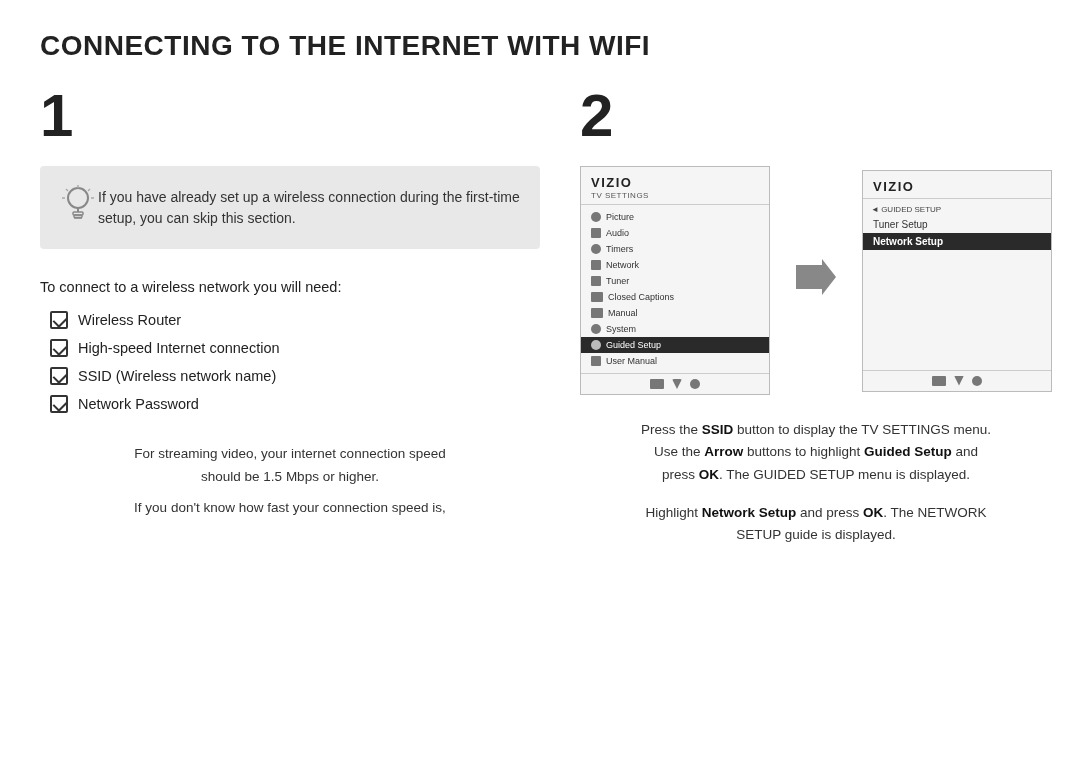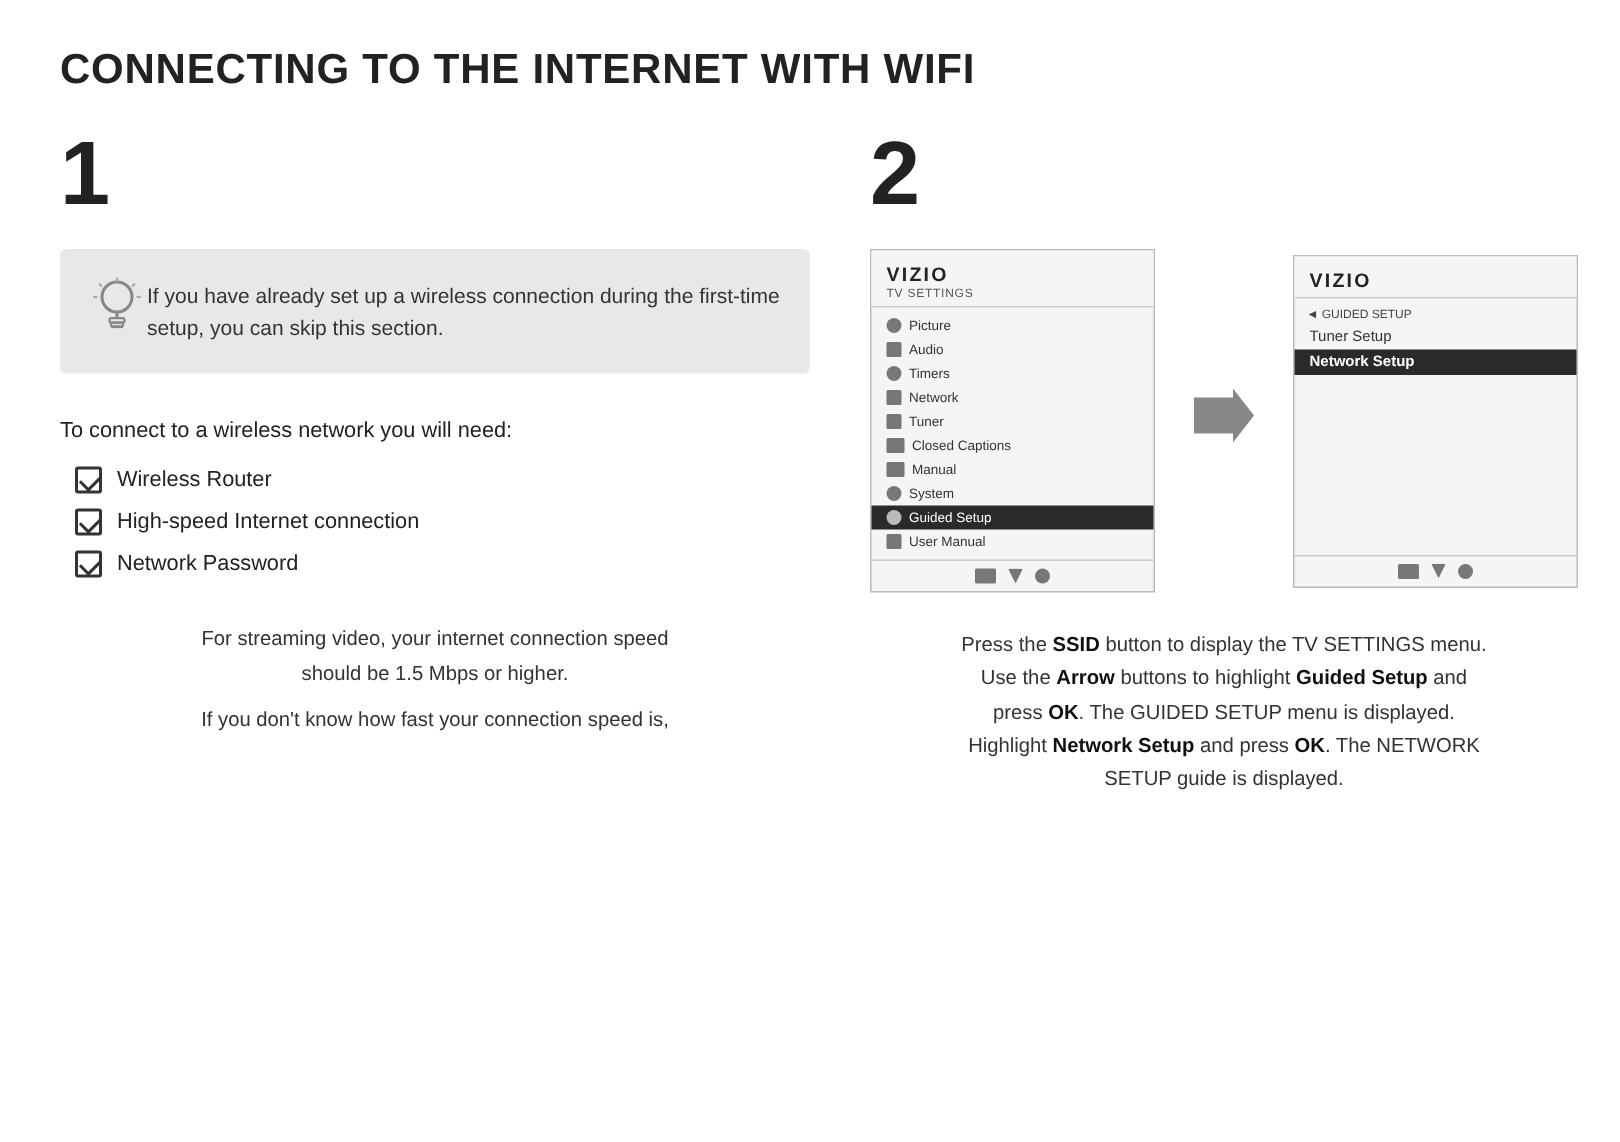--- a/index.html
+++ b/index.html
@@ -283,20 +283,24 @@
       <li>
         <span class="check-icon"></span>
         <span>Wireless Router</span>
       </li>
       <li>
         <span class="check-icon"></span>
         <span>High-speed Internet connection</span>
       </li>
       <li>
         <span class="check-icon"></span>
+        <span>SSID (Wireless network name)</span>
+      </li>
+      <li>
+        <span class="check-icon"></span>
         <span>Network Password</span>
       </li>
     </ul>
 
     <div class="speed-note">
       <p>
         <span>For streaming video, your internet connection speed</span><br>
         <span>should be 1.5 Mbps or higher.</span>
       </p>
       <p style="margin-top:8px;">
@@ -389,19 +393,19 @@
         </div>
       </div>
     </div>
 
     <div class="instructions">
       <p>
         Press the <b>SSID</b> button to display the TV SETTINGS menu.<br>
         Use the <b>Arrow</b> buttons to highlight <b>Guided Setup</b> and<br>
         press <b>OK</b>. The GUIDED SETUP menu is displayed.
       </p>
-      <p style="margin-top:0;">
+      <p style="margin-top:16px;">
         Highlight <b>Network Setup</b> and press <b>OK</b>. The NETWORK<br>
         SETUP guide is displayed.
       </p>
     </div>
   </div>
 </div>
 
 </body></html>

